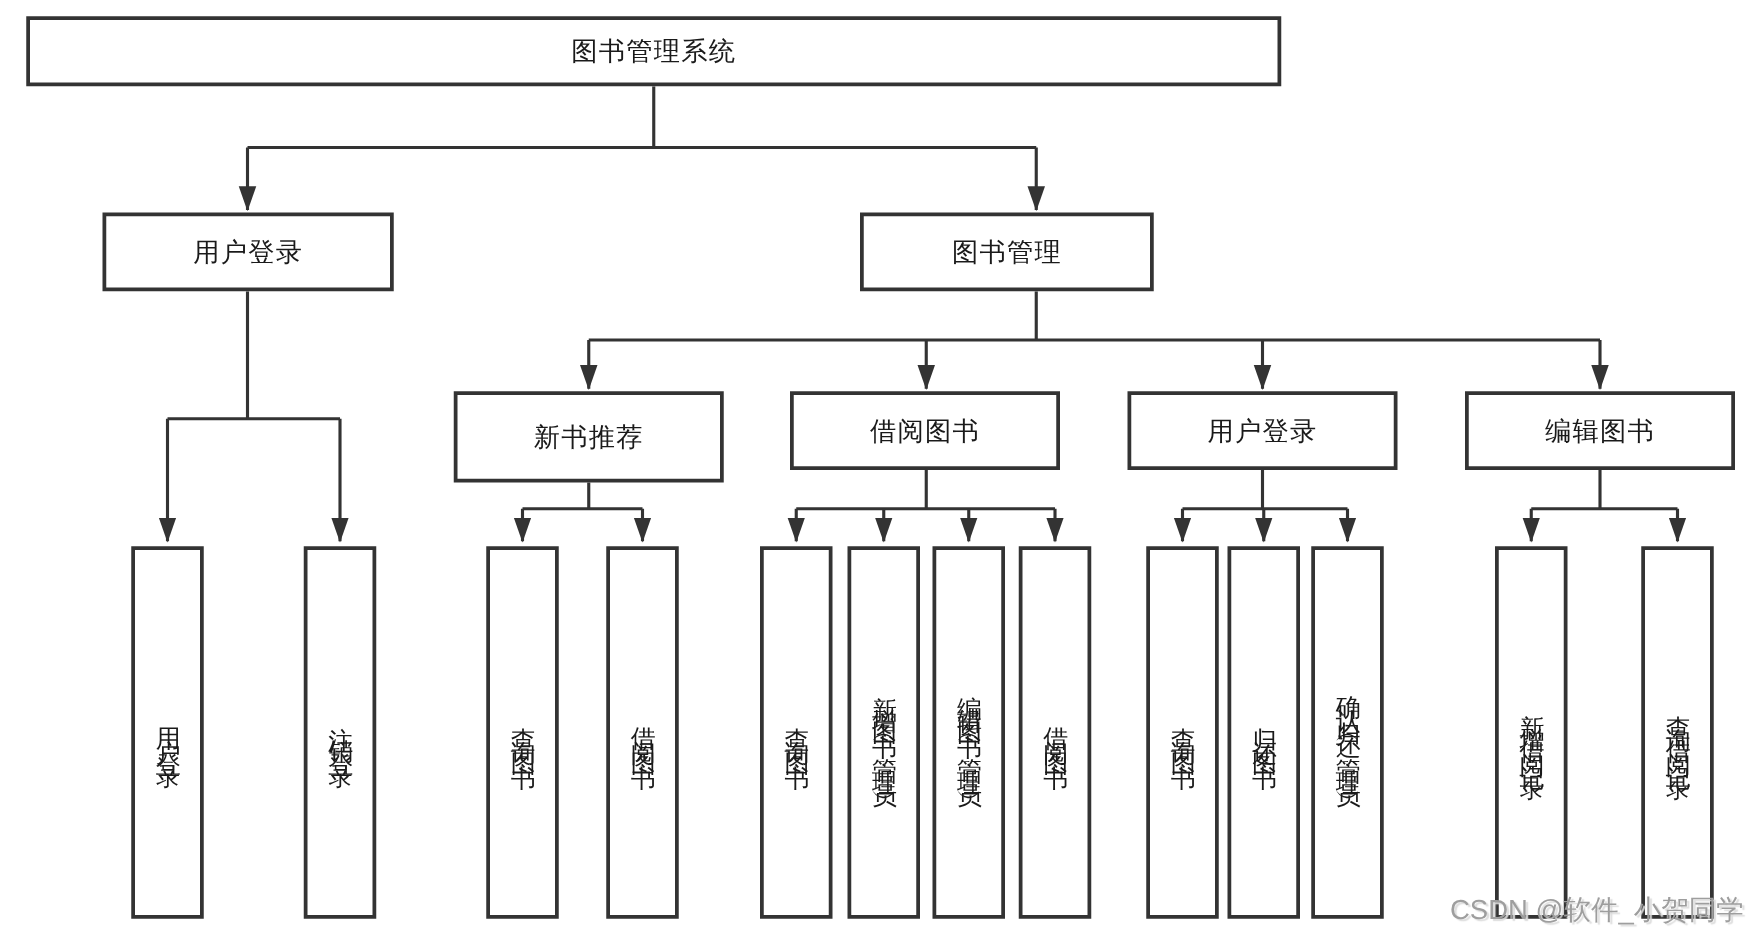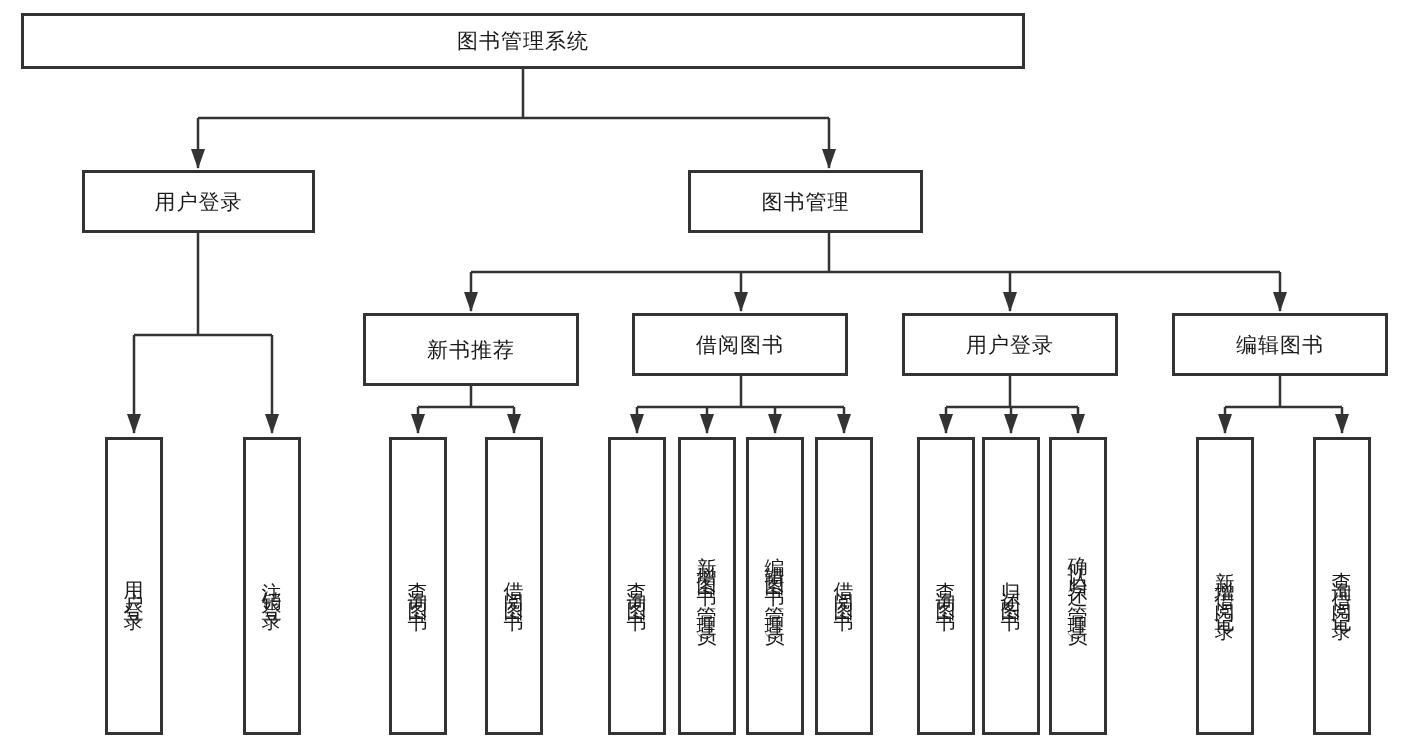--- a/index.html
+++ b/index.html
@@ -146,14 +146,15 @@
     <span>确认归还（管理员）</span>
   </div>
 
   <div class="node v" style="left:1196px;top:437px;width:58px;height:298px">
     <span>新增借阅记录</span>
   </div>
   <div class="node v" style="left:1313px;top:437px;width:58px;height:298px">
     <span>查询借阅记录</span>
   </div>
 
+  <div class="watermark">CSDN @软件_小贺同学</div>
 
 </div>
 
 </body></html>

